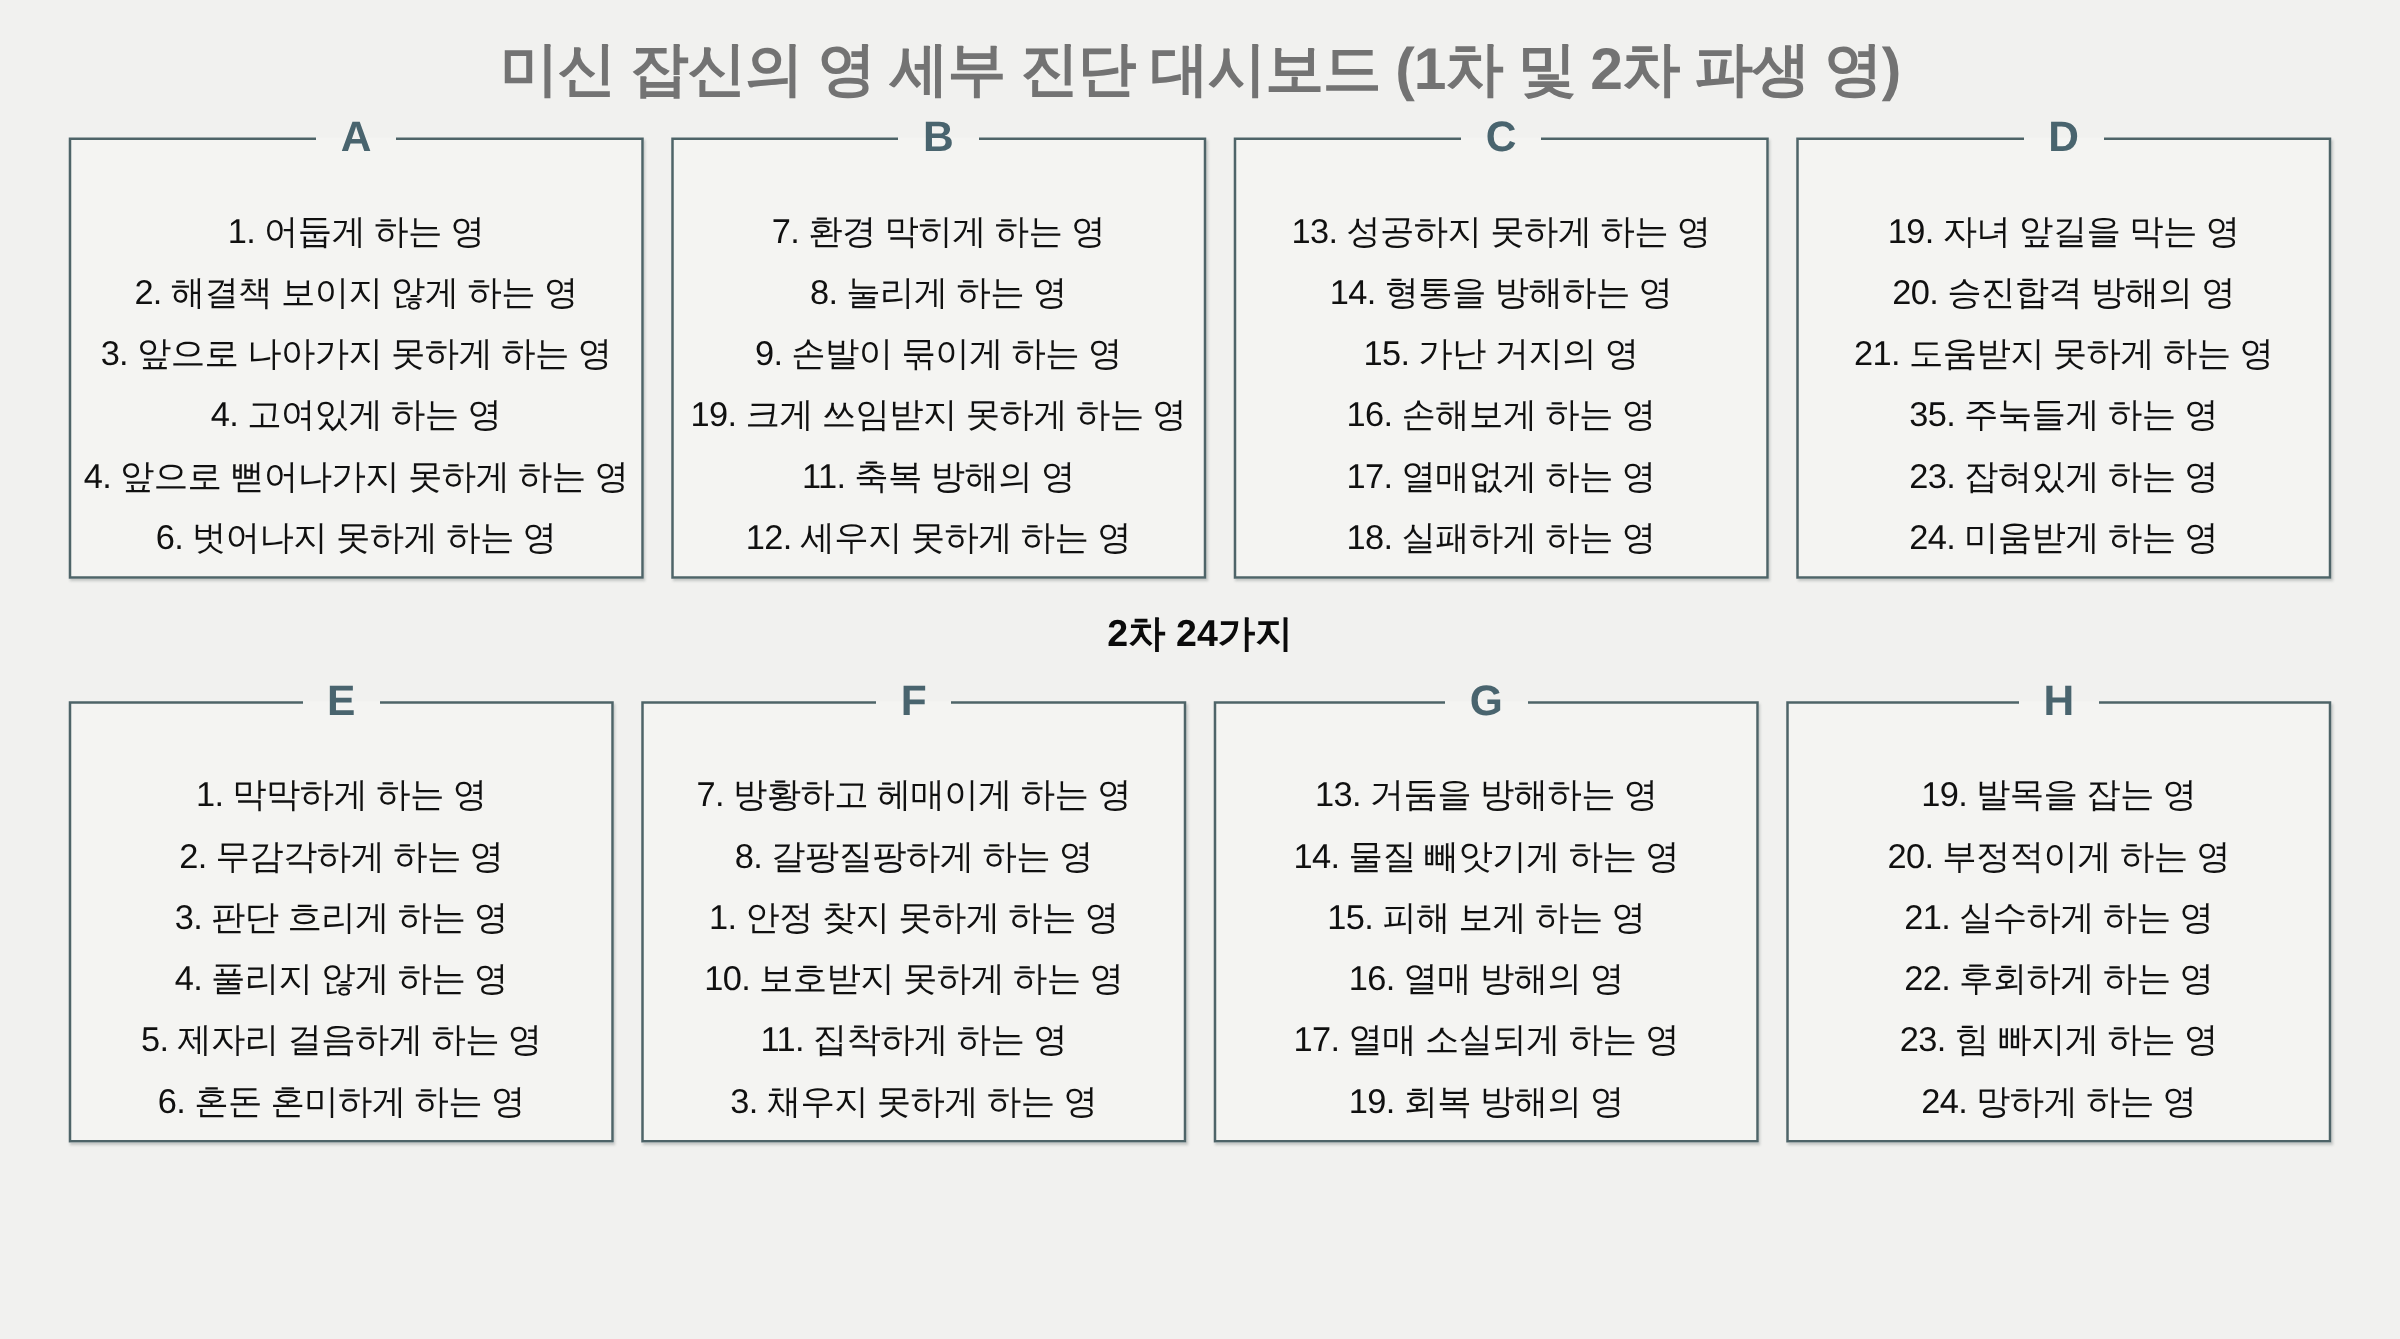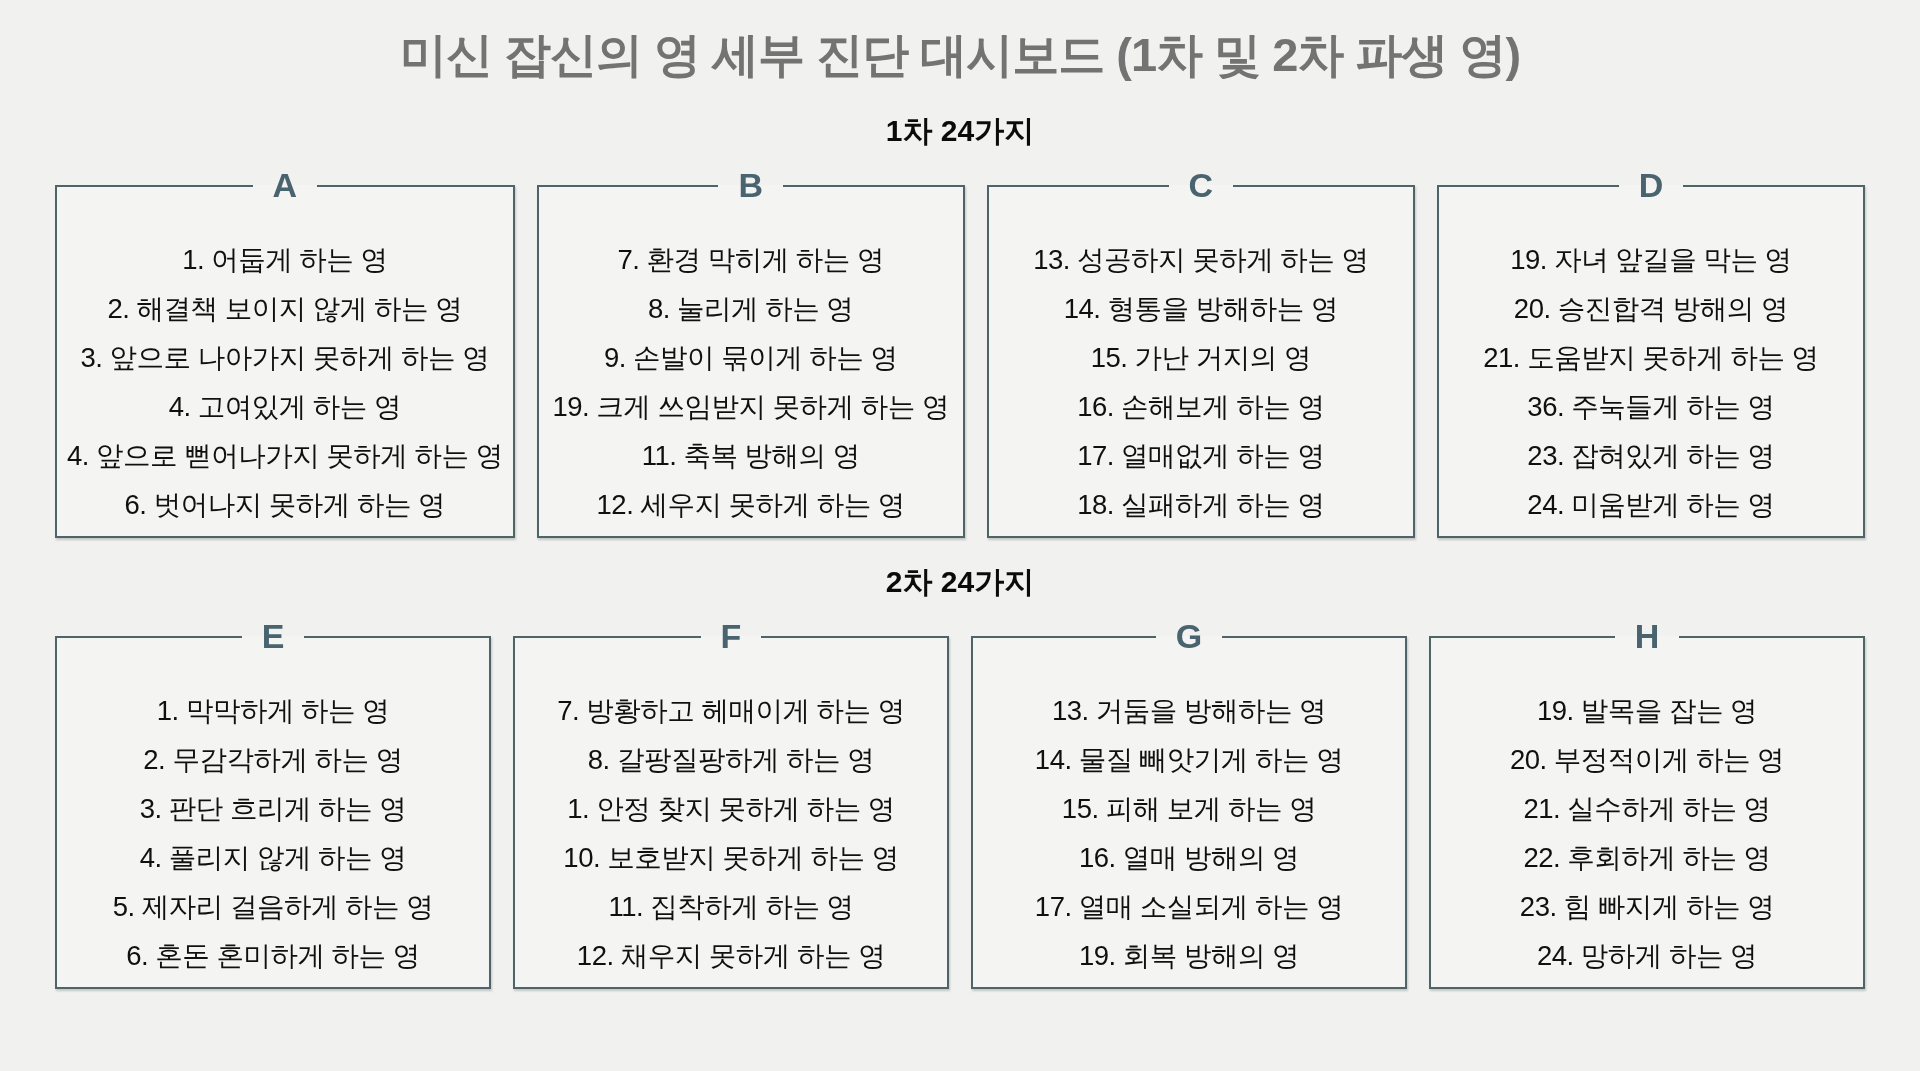--- a/index.html
+++ b/index.html
@@ -67,21 +67,20 @@
     white-space:nowrap;
   }
 </style>
 </head>
 <body>
 
 <main>
   <h1 class="page-title">미신 잡신의 영 세부 진단 대시보드 (1차 및 2차 파생 영)</h1>
   <div id="sections">
   <section class="section">
-    <h2 class="subtitle">1차 24가지</h2>
     <div class="group-row">
   <fieldset class="group-box">
     <legend class="group-label">A</legend>
     <ul class="items">
               <li>1. 어둡게 하는 영</li>
               <li>2. 해결책 보이지 않게 하는 영</li>
               <li>3. 앞으로 나아가지 못하게 하는 영</li>
               <li>4. 고여있게 하는 영</li>
               <li>4. 앞으로 뻗어나가지 못하게 하는 영</li>
               <li>6. 벗어나지 못하게 하는 영</li>
@@ -111,21 +110,21 @@
               <li>18. 실패하게 하는 영</li>
             </ul>
   </fieldset>
 
   <fieldset class="group-box">
     <legend class="group-label">D</legend>
     <ul class="items">
               <li>19. 자녀 앞길을 막는 영</li>
               <li>20. 승진합격 방해의 영</li>
               <li>21. 도움받지 못하게 하는 영</li>
-              <li>36. 주눅들게 하는 영</li>
+              <li>35. 주눅들게 하는 영</li>
               <li>23. 잡혀있게 하는 영</li>
               <li>24. 미움받게 하는 영</li>
             </ul>
   </fieldset>
 </div>
   </section>
 
   <section class="section">
     <h2 class="subtitle">2차 24가지</h2>
     <div class="group-row">
@@ -142,21 +141,21 @@
   </fieldset>
 
   <fieldset class="group-box">
     <legend class="group-label">F</legend>
     <ul class="items">
               <li>7. 방황하고 헤매이게 하는 영</li>
               <li>8. 갈팡질팡하게 하는 영</li>
               <li>1. 안정 찾지 못하게 하는 영</li>
               <li>10. 보호받지 못하게 하는 영</li>
               <li>11. 집착하게 하는 영</li>
-              <li>12. 채우지 못하게 하는 영</li>
+              <li>3. 채우지 못하게 하는 영</li>
             </ul>
   </fieldset>
 
   <fieldset class="group-box">
     <legend class="group-label">G</legend>
     <ul class="items">
               <li>13. 거둠을 방해하는 영</li>
               <li>14. 물질 빼앗기게 하는 영</li>
               <li>15. 피해 보게 하는 영</li>
               <li>16. 열매 방해의 영</li>

